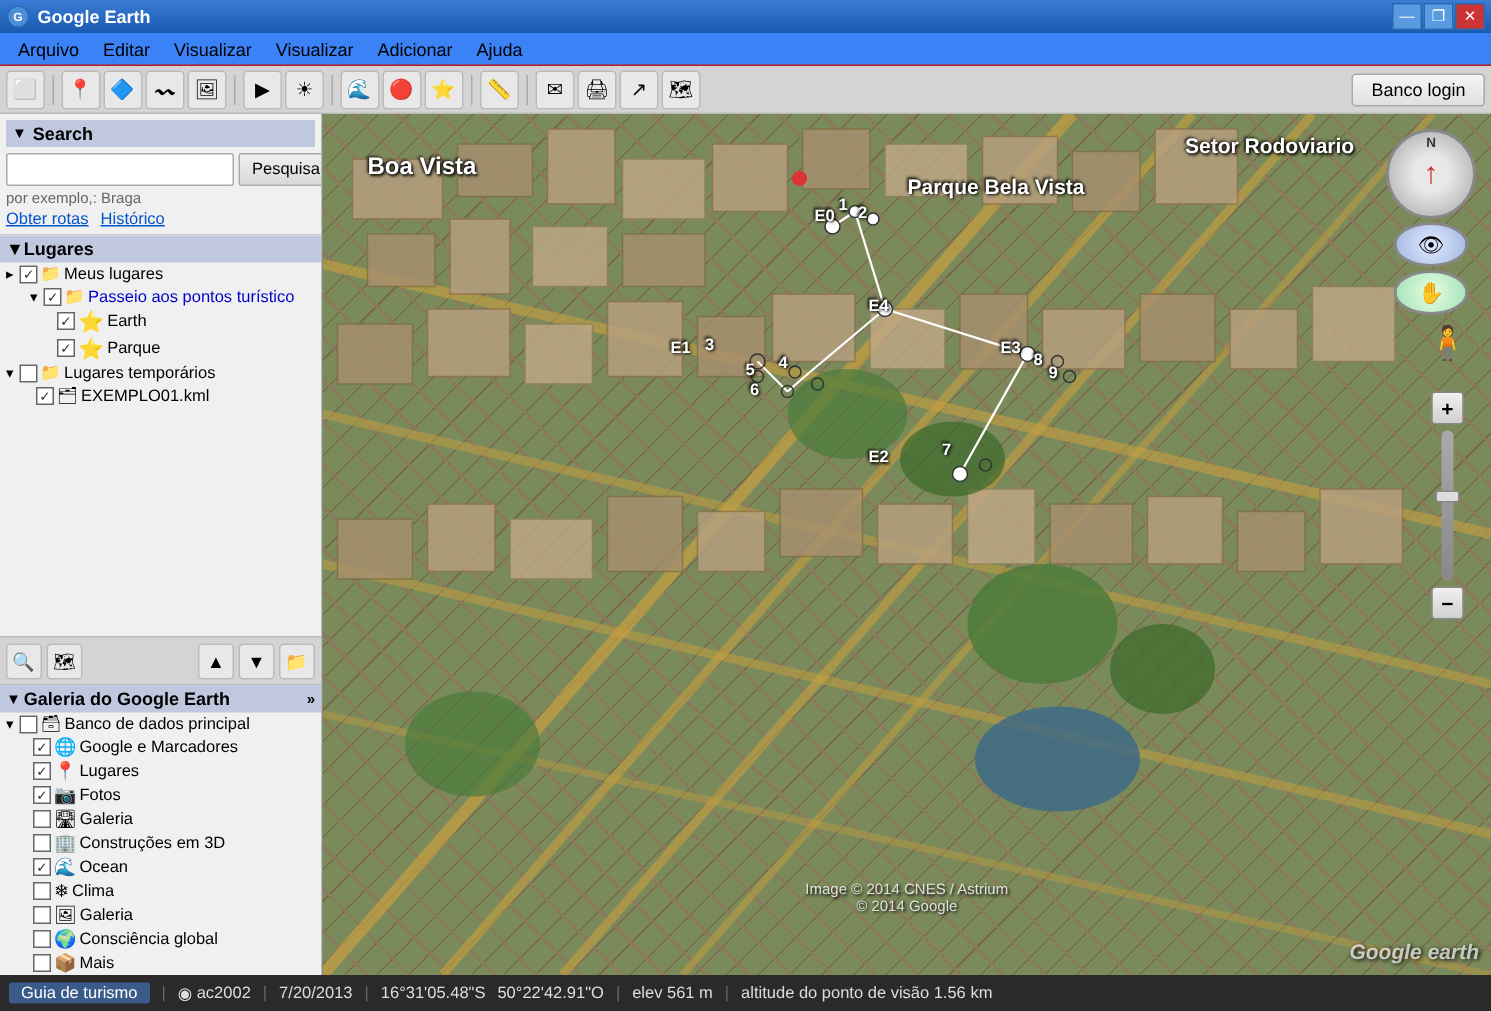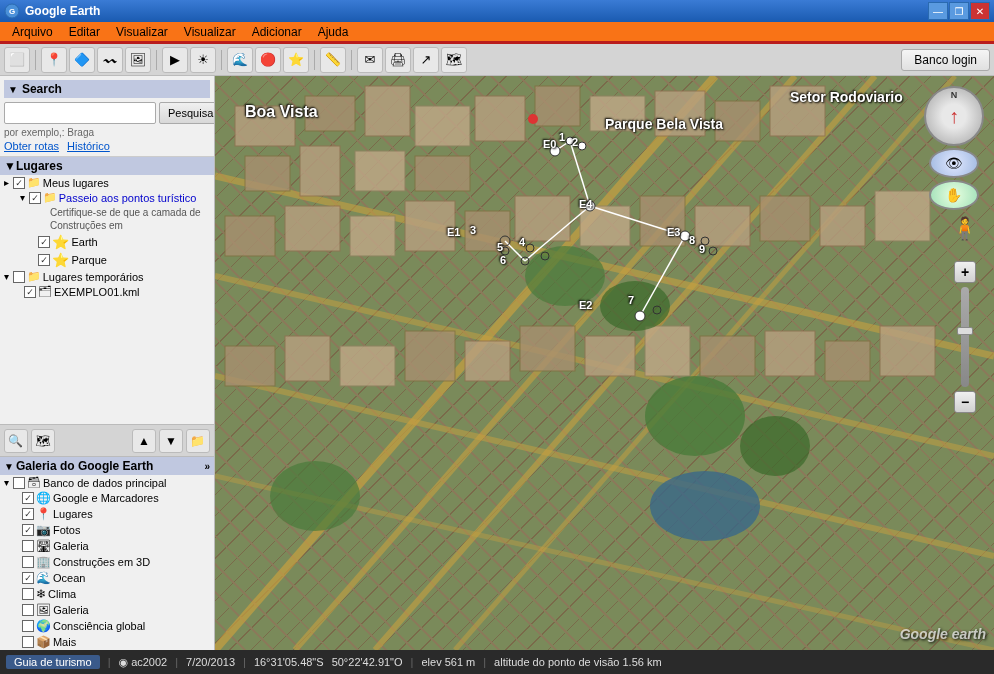--- a/index.html
+++ b/index.html
@@ -13,26 +13,26 @@
       align-items: center;
       padding: 0 4px;
       color: white;
       user-select: none;
     }
     #titlebar .win-btn { width: 20px; height: 18px; display: flex; align-items: center; justify-content: center; font-size: 10px; cursor: pointer; background: #5a9ae0; margin-left: 1px; border: 1px solid #2a6ab0; }
     #titlebar .win-btn.close { background: #cc3333; }
 
     
     #menubar {
-      background: #f97316;
+      background: #3b82f6;
       height: 22px;
       display: flex;
       align-items: center;
       padding: 0 4px;
-      border-bottom: 3px solid #b91c1c;
+      border-bottom: 1px solid #b91c1c;
       font-size: 12px;
     }
     #menubar .menu-item { padding: 2px 8px; cursor: pointer; }
 
     
     #toolbar {
       background: #d4d4d4;
       height: 32px;
       display: flex;
       align-items: center;
@@ -445,21 +445,20 @@
         <span class="item-label">Meus lugares</span>
       </div>
 
       <div class="tree-item" style="padding-left:20px;">
         <span style="font-size:10px;margin-right:2px;">▾</span>
         <div class="checkbox checked"></div>
         <span class="folder-icon">📁</span>
         <span class="item-label" style="color:#0000cc;">Passeio aos pontos turístico</span>
       </div>
 
-      <div class="tooltip-item">Certifique-se de que a camada de Construções em</div>
 
       <div class="tree-item" style="padding-left:36px;">
         <div class="checkbox checked"></div>
         <span style="font-size:14px;margin-right:2px;">⭐</span>
         <span class="item-label">Earth</span>
       </div>
 
       <div class="tree-item" style="padding-left:36px;">
         <div class="checkbox checked"></div>
         <span style="font-size:14px;margin-right:2px;">⭐</span>
@@ -689,20 +688,21 @@
     <div class="nav-person">🧍</div>
 
     <div id="zoom-control">
       <div class="zoom-btn">+</div>
       <div class="zoom-slider">
         <div class="zoom-thumb"></div>
       </div>
       <div class="zoom-btn">−</div>
     </div>
 
+    <div class="image-credit">Image © 2014 CNES / Astrium<br>© 2014 Google</div>
 
     <div class="ge-watermark">Google earth</div>
 
   </div>
 </div>
 
 <div id="statusbar">
   <div class="guia-btn">Guia de turismo</div>
   <span class="status-separator">|</span>
   <div class="status-item">

